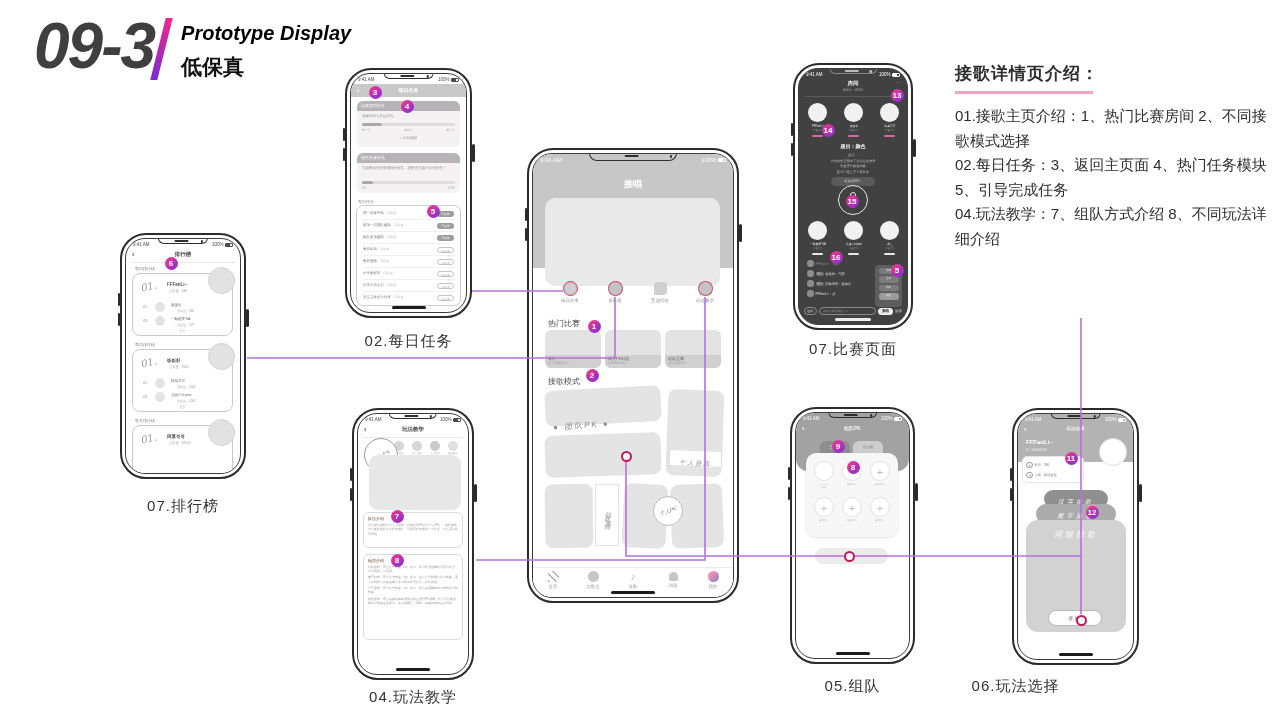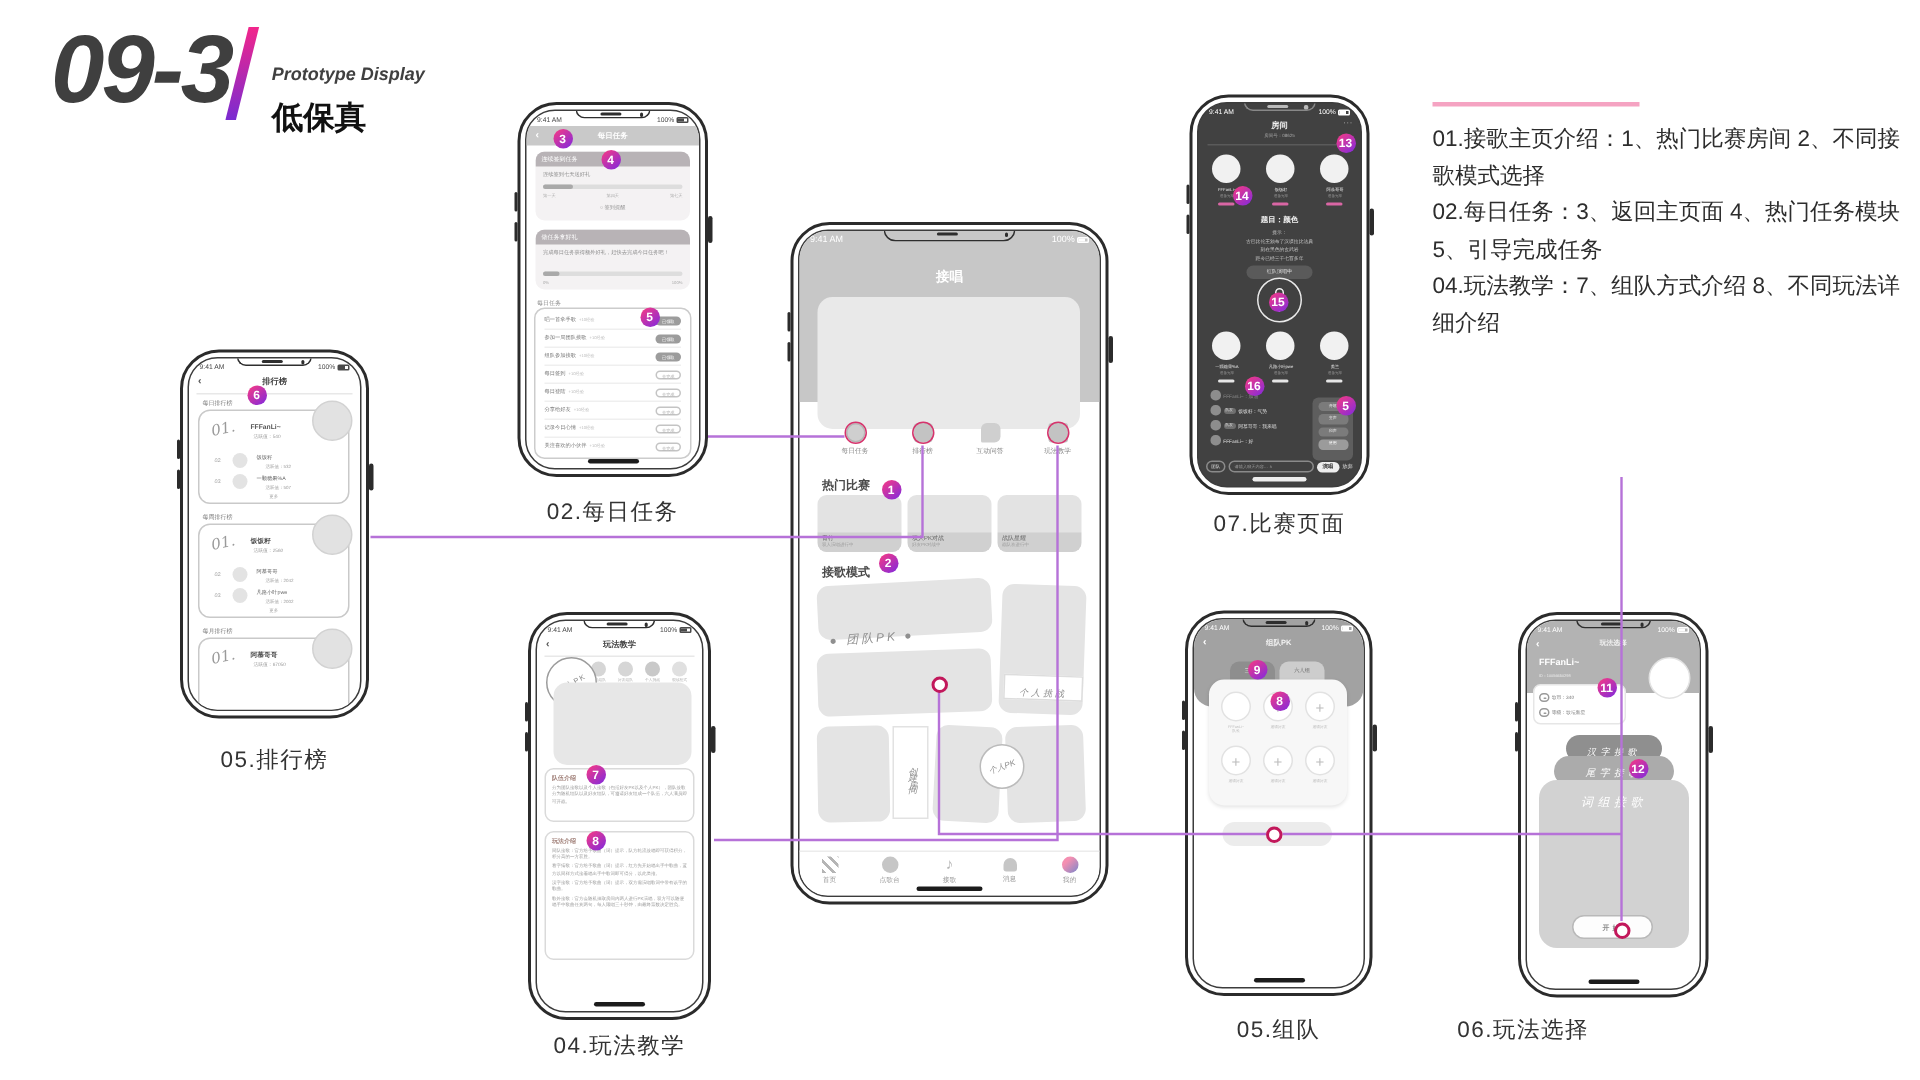--- a/index.html
+++ b/index.html
@@ -4,21 +4,21 @@
 <style>
   html,body{margin:0;padding:0;background:#fff;}
   *{box-sizing:border-box;font-family:"Liberation Sans","DejaVu Sans",sans-serif;}
   #stage{position:relative;width:1280px;height:720px;background:#fff;overflow:hidden;}
 
   
   .hdr{position:absolute;left:34px;top:14px;display:flex;align-items:flex-start;}
   .hdr-num{font-size:64px;font-style:italic;font-weight:bold;color:#3f3f3f;letter-spacing:-2px;line-height:1;}
   .hdr-slash{width:7px;height:62px;margin:4px 0 0 4px;transform:skewX(-14deg);background:linear-gradient(180deg,#f2268b,#7a2bd1);}
   .hdr-txt{margin-left:16px;padding-top:8px;}
-  .hdr-en{font-size:12px;font-style:italic;font-weight:bold;color:#404040;margin-top:20px;}
+  .hdr-en{font-size:20px;font-style:italic;font-weight:bold;color:#000000;}
   .hdr-cn{font-size:21px;font-weight:bold;color:#111;margin-top:8px;}
 
   
   .rnotes{position:absolute;left:955px;top:62px;width:324px;color:#2d2d2d;}
   .rnotes .rt{font-size:17px;font-weight:bold;letter-spacing:1px;}
   .rnotes .ru{width:138px;height:3px;background:#f5a3c2;margin:6px 0 10px 0;}
   .rnotes p{margin:0;font-size:15px;line-height:24.5px;}
   .bnotes{position:absolute;left:44px;top:552px;width:302px;color:#2d2d2d;}
   .bnotes p{margin:0;font-size:15px;line-height:24.5px;}
 
@@ -57,21 +57,21 @@
   
   .c-head{position:absolute;top:0;left:0;right:0;height:114px;background:#c7c7c7;}
   .c-title{top:24px;font-size:9px;color:#fff;}
   .c-banner{position:absolute;left:12px;top:44px;width:175px;height:88px;background:#e9e9e9;border-radius:10px;}
   .qrow{position:absolute;top:128px;left:0;right:0;height:34px;}
   .qi{position:absolute;width:40px;text-align:center;}
   .qi .ic{width:13px;height:13px;margin:0 auto;background:#c3c3c3;border-radius:3px;}
   .qi .ic.round{border-radius:50%;background:#cfcfcf;border:1px solid #b5b5b5;}
   .qi .ic.bub{background:#cfcfcf;border-radius:4px 4px 4px 1px;}
   .qi .lb{font-size:4.5px;color:#8a8a8a;margin-top:3px;white-space:nowrap;}
-  .seclab{position:absolute;font-size:8px;font-weight:bold;color:#4a4a4a;}
+  .seclab{position:absolute;font-size:8px;font-weight:normal;color:#4a4a4a;}
   .hotcard{position:absolute;top:176px;width:56px;height:38px;background:#e3e3e3;border-radius:6px;overflow:hidden;}
   .hc-strip{position:absolute;bottom:0;left:0;right:0;height:13px;background:#d0d0d0;padding:1px 3px;}
   .hc-n{font-size:4px;color:#666;white-space:nowrap;overflow:hidden;}
   .hc-s{font-size:3px;color:#9c9c9c;white-space:nowrap;overflow:hidden;}
   .modecard{position:absolute;background:#e4e4e4;border-radius:8px;}
   .hand{color:#8f8f8f;font-style:italic;letter-spacing:2px;}
   .deco-dots::before{content:"●  ";}
   .deco-dots::after{content:"  ●";}
   .c-nav{position:absolute;left:0;right:0;bottom:0;height:30px;background:#fff;border-top:0.8px solid #ececec;display:flex;z-index:6;}
   .c-nav .ni{flex:1;text-align:center;padding-top:3px;}
@@ -185,20 +185,21 @@
   <div class="hdr">
     <div class="hdr-num">09-3</div>
     <div class="hdr-slash"></div>
     <div class="hdr-txt">
       <div class="hdr-en">Prototype Display</div>
       <div class="hdr-cn">低保真</div>
     </div>
   </div>
 
   <div class="rnotes">
+    <div class="rt">接歌详情页介绍：</div>
     <div class="ru"></div>
     <p>01.接歌主页介绍：1、热门比赛房间 2、不同接歌模式选择</p>
     <p>02.每日任务：3、返回主页面 4、热门任务模块 5、引导完成任务</p>
     <p>04.玩法教学：7、组队方式介绍 8、不同玩法详细介绍</p>
   </div>
 
 
   <div class="phone" style="left:120px;top:233px;width:126px;height:246px">
     <div class="screen">
       <div class="sbar">
@@ -661,21 +662,21 @@
       <div class="g-s2"><span class="g-mt" style="font-size:6.5px;line-height:20px">尾字接歌</span></div>
       <div class="g-s3">
           <div class="g-mt" style="font-size:8px;margin-top:9px">词组接歌</div>
         </div>
       <div class="g-start">开始</div>
       <div class="homebar" style="width:34px"></div>
     </div>
   </div>
 
   <div class="pcap" style="left:345px;top:332px;width:127px">02.每日任务</div>
-  <div class="pcap" style="left:120px;top:497px;width:126px">05.排行榜</div>
+  <div class="pcap" style="left:120px;top:497px;width:126px">07.排行榜</div>
   <div class="pcap" style="left:352px;top:688px;width:122px">04.玩法教学</div>
   <div class="pcap" style="left:793px;top:340px;width:120px">07.比赛页面</div>
   <div class="pcap" style="left:790px;top:677px;width:125px">05.组队</div>
   <div class="pcap" style="left:952px;top:677px;width:127px">06.玩法选择</div>
 
   <svg class="wires" xmlns="http://www.w3.org/2000/svg">
     <polyline points="472,291 563,291"></polyline>
     <polyline points="247,358 615,358 615,297"></polyline>
     <polyline points="705,297 705,560 476,560"></polyline>
     <polyline points="626,461 626,556 844,556"></polyline>

